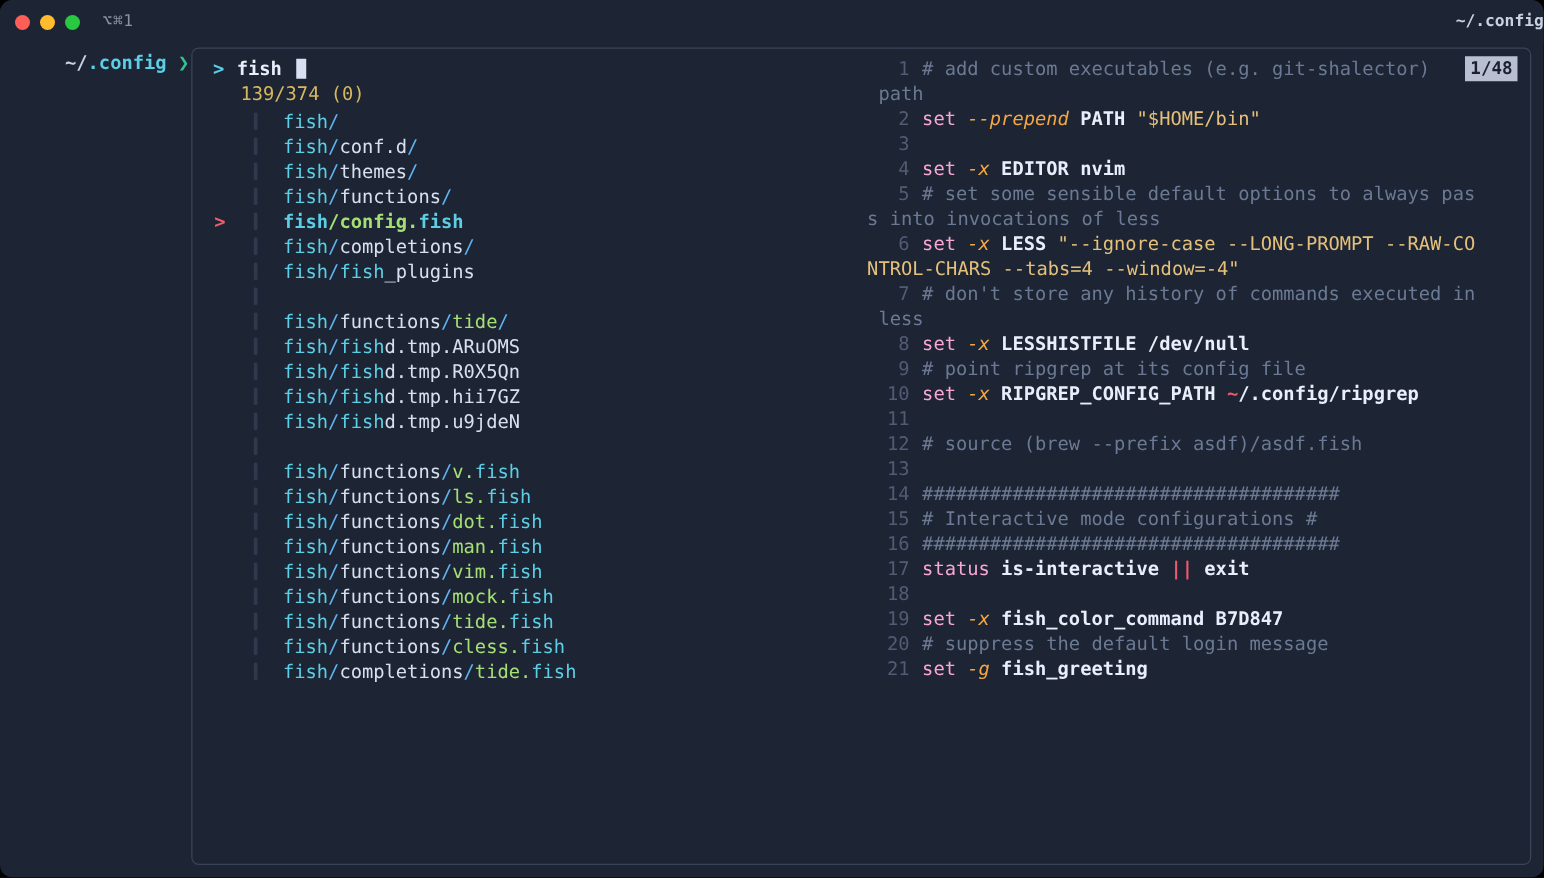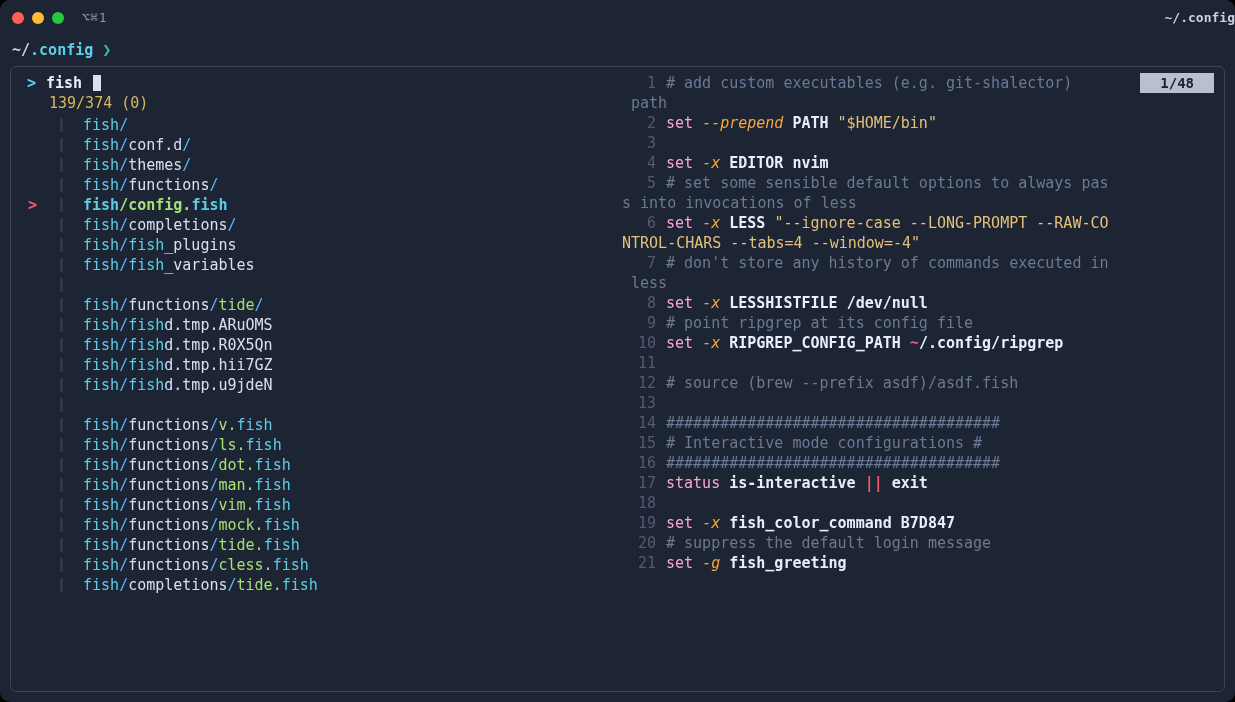--- a/index.html
+++ b/index.html
@@ -59,22 +59,23 @@
   }
   .title-center {
     position: absolute; left: 0; right: 0;
     text-align: right;
     color: #c9d2e3; font-size: 13px; font-weight: 600;
     pointer-events: none;
   }
   .shell-area {
     padding: 2px 10px 10px 10px;
     display: flex;
-    flex-direction: column;
+    flex-direction: row;
     flex: 1;
+    margin-left: 40px;
   }
   .prompt-line {
     padding: 2px 2px 6px 2px;
     font-weight: 700;
   }
   .prompt-line .tilde { color: #c9d2e3; }
   .prompt-line .cfg   { color: var(--cyan); }
   .prompt-line .chev  { color: #35c28d; font-weight: 800; }
   .fzf-box {
     border: 1px solid var(--border);
@@ -123,21 +124,21 @@
     width: 50%;
     padding: 6px 10px 8px 4px;
     position: relative;
     overflow: hidden;
   }
   .badge {
     position: absolute;
     top: 6px; right: 10px;
     background: #b8bfd0;
     color: #1a2030;
-    padding: 0 20px;
+    padding: 0 4px;
     font-weight: 600;
     font-size: 14px;
   }
   .code { white-space: pre-wrap; word-break: break-all; }
   .codeline { display: flex; }
   .ln {
     width: 44px; text-align: right;
     color: var(--lineno);
     padding-right: 10px;
     flex: none;
@@ -187,21 +188,20 @@
         </div>
         <div class="counts">139/374 (0)</div>
         <div class="list" id="fzf-list">
             <div class="row nosel"><span class="ptr"></span><span class="tick"></span><span><span class="seg-cyan">fish</span><span class="seg-blue">/</span></span></div>
             <div class="row nosel"><span class="ptr"></span><span class="tick"></span><span><span class="seg-cyan">fish</span><span class="seg-blue">/</span><span class="seg-text">conf.d</span><span class="seg-blue">/</span></span></div>
             <div class="row nosel"><span class="ptr"></span><span class="tick"></span><span><span class="seg-cyan">fish</span><span class="seg-blue">/</span><span class="seg-text">themes</span><span class="seg-blue">/</span></span></div>
             <div class="row nosel"><span class="ptr"></span><span class="tick"></span><span><span class="seg-cyan">fish</span><span class="seg-blue">/</span><span class="seg-text">functions</span><span class="seg-blue">/</span></span></div>
             <div class="row sel"><span class="ptr"></span><span class="tick"></span><span><span class="seg-cyan">fish</span><span class="seg-green">/</span><span class="seg-green">config.</span><span class="seg-cyan">fish</span></span></div>
             <div class="row nosel"><span class="ptr"></span><span class="tick"></span><span><span class="seg-cyan">fish</span><span class="seg-blue">/</span><span class="seg-text">completions</span><span class="seg-blue">/</span></span></div>
             <div class="row nosel"><span class="ptr"></span><span class="tick"></span><span><span class="seg-cyan">fish</span><span class="seg-blue">/</span><span class="seg-cyan">fish</span><span class="seg-text">_plugins</span></span></div>
-            <div class="row nosel"><span class="ptr"></span><span class="tick"></span><span><span class="seg-cyan">fish</span><span class="seg-blue">/</span><span class="seg-cyan">fish</span><span class="seg-text">_variables</span></span></div>
             <div class="row nosel"><span class="ptr"></span><span class="tick"></span></div>
             <div class="row nosel"><span class="ptr"></span><span class="tick"></span><span><span class="seg-cyan">fish</span><span class="seg-blue">/</span><span class="seg-text">functions</span><span class="seg-blue">/</span><span class="seg-green">tide</span><span class="seg-blue">/</span></span></div>
             <div class="row nosel"><span class="ptr"></span><span class="tick"></span><span><span class="seg-cyan">fish</span><span class="seg-blue">/</span><span class="seg-cyan">fish</span><span class="seg-text">d.tmp.ARuOMS</span></span></div>
             <div class="row nosel"><span class="ptr"></span><span class="tick"></span><span><span class="seg-cyan">fish</span><span class="seg-blue">/</span><span class="seg-cyan">fish</span><span class="seg-text">d.tmp.R0X5Qn</span></span></div>
             <div class="row nosel"><span class="ptr"></span><span class="tick"></span><span><span class="seg-cyan">fish</span><span class="seg-blue">/</span><span class="seg-cyan">fish</span><span class="seg-text">d.tmp.hii7GZ</span></span></div>
             <div class="row nosel"><span class="ptr"></span><span class="tick"></span><span><span class="seg-cyan">fish</span><span class="seg-blue">/</span><span class="seg-cyan">fish</span><span class="seg-text">d.tmp.u9jdeN</span></span></div>
             <div class="row nosel"><span class="ptr"></span><span class="tick"></span></div>
             <div class="row nosel"><span class="ptr"></span><span class="tick"></span><span><span class="seg-cyan">fish</span><span class="seg-blue">/</span><span class="seg-text">functions</span><span class="seg-blue">/</span><span class="seg-green">v.</span><span class="seg-cyan">fish</span></span></div>
             <div class="row nosel"><span class="ptr"></span><span class="tick"></span><span><span class="seg-cyan">fish</span><span class="seg-blue">/</span><span class="seg-text">functions</span><span class="seg-blue">/</span><span class="seg-green">ls.</span><span class="seg-cyan">fish</span></span></div>
             <div class="row nosel"><span class="ptr"></span><span class="tick"></span><span><span class="seg-cyan">fish</span><span class="seg-blue">/</span><span class="seg-text">functions</span><span class="seg-blue">/</span><span class="seg-green">dot.</span><span class="seg-cyan">fish</span></span></div>

